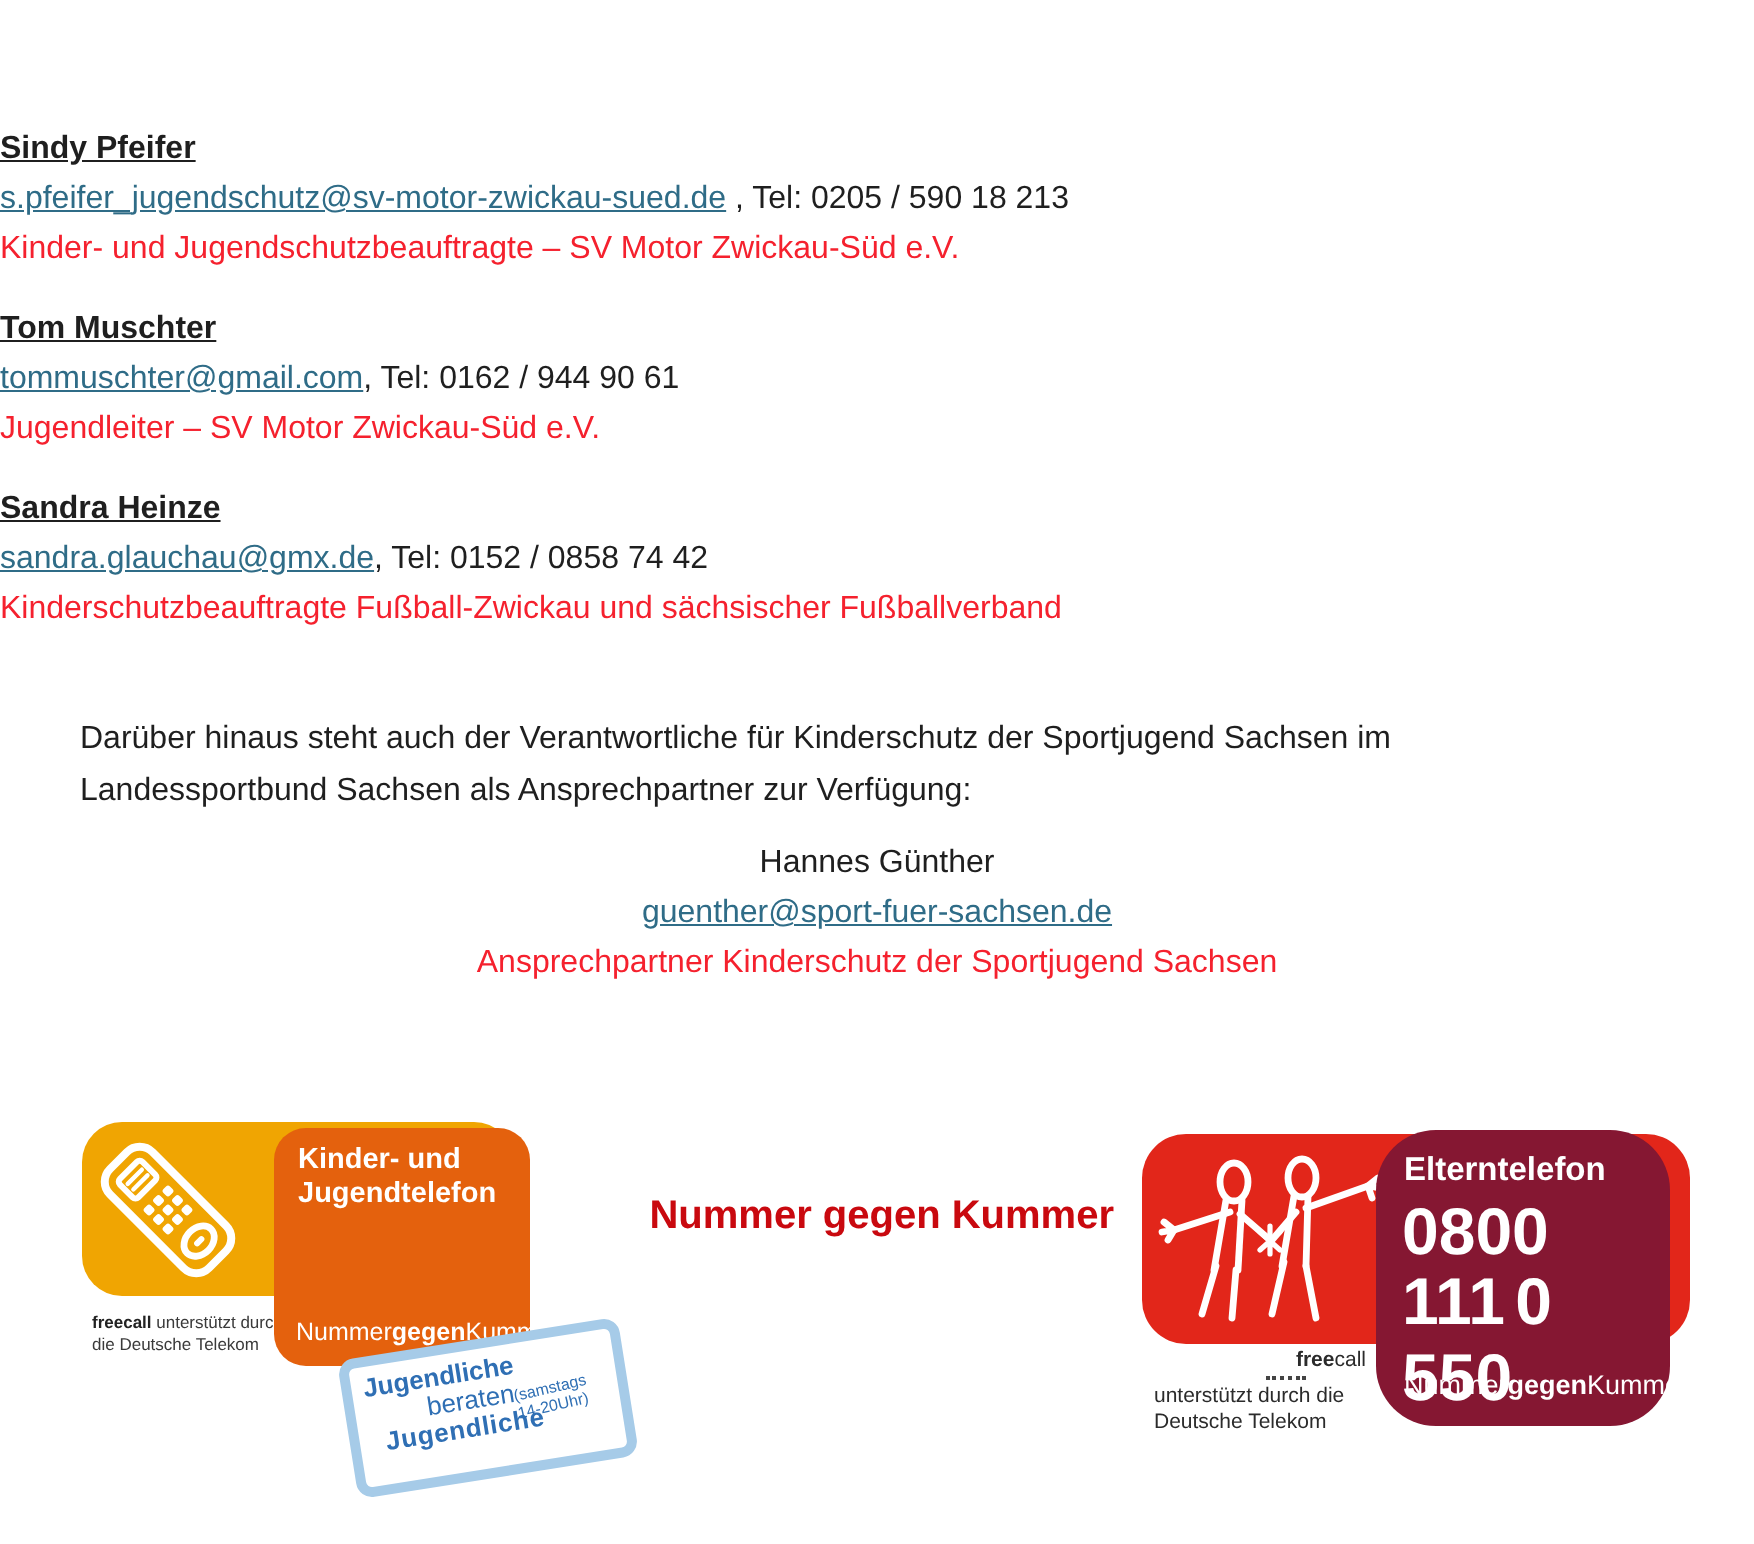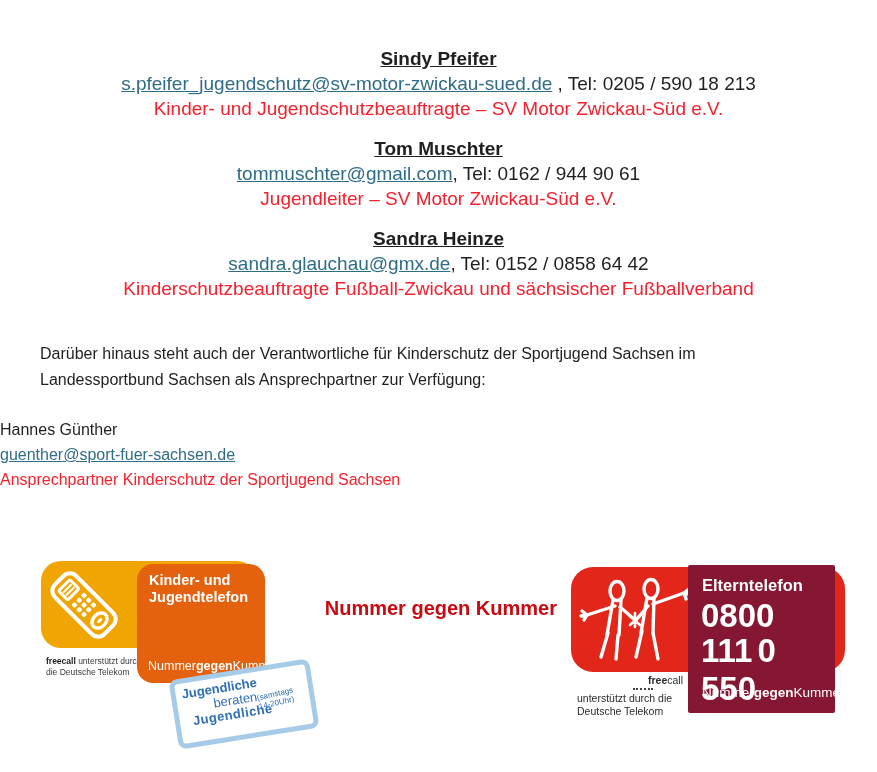--- a/index.html
+++ b/index.html
@@ -2,33 +2,33 @@
 <html style="--text: #1f1f1f; --link: #2f6c87; --role: #f5212e; --center: #c9090f; --yellow: #f0a502; --orange: #e4610d; --red: #e2261a; --maroon: #851732; --stampblue: #a6cbe8; --stamptext: #2f6fb4;"><head>
 <meta charset="utf-8">
 <style>
   html,body { margin:0; padding:0; background:#ffffff; }
   .page {
     position:relative; width:877px; height:772px; background:#ffffff;
     font-family:"Liberation Sans", sans-serif; color:var(--text,#1f1f1f);
     overflow:hidden;
   }
   
-  .contacts { padding-top:46px; text-align:center; font-size:19px; line-height:25px; }
+  .contacts { padding-top:62px; font-size:16px; line-height:25px; }
   .contact { margin-bottom:15px; }
   .contact-name { font-weight:bold; text-decoration:underline; }
   .email-link { color:var(--link,#2f6c87); text-decoration:underline; cursor:pointer; }
   .contact-tel { color:var(--text,#1f1f1f); }
   .contact-role { color:var(--role,#f5212e); }
   
   .intro {
     margin:40px 40px 0 40px; max-width:758px; text-align:left;
     font-size:16px; line-height:26px;
   }
   
-  .extra { margin-top:24px; text-align:left; font-size:16px; line-height:25px; }
+  .extra { margin-top:10px; text-align:center; font-size:16px; line-height:25px; }
   
   .center-label {
     position:absolute; left:317px; top:597px; width:240px;
     font-size:20px; font-weight:bold; color:var(--center,#c9090f);text-align:right;
   }
   
   .logo-kinder { position:absolute; left:41px; top:561px; width:280px; height:200px; }
   .k-yellow { position:absolute; left:0; top:0; width:216px; height:87px;
               background:var(--yellow,#f0a502); border-radius:20px; }
   .k-orange { position:absolute; left:84px; top:3px; width:128px; height:119px;
@@ -51,21 +51,21 @@
   .stamp-l1 { margin:3px 0 0 6px; font-weight:bold; }
   .stamp-l2 { margin:-1px 0 0 36px; }
   .stamp-l3 { margin:-1px 0 0 13px; font-weight:bold; letter-spacing:0.4px; }
   .stamp-note { position:absolute; right:2px; top:20px; width:50px; font-size:8px;
                 line-height:9px; transform:rotate(-4deg); font-weight:normal; }
   
   .logo-eltern { position:absolute; left:571px; top:565px; width:290px; height:170px; }
   .e-red    { position:absolute; left:0; top:2px; width:274px; height:105px;
               background:var(--red,#e2261a); border-radius:22px; }
   .e-maroon { position:absolute; left:117px; top:0; width:147px; height:148px;
-              background:var(--maroon,#851732); border-radius:2px; z-index:2; color:#fff; }
+              background:var(--maroon,#851732); border-radius:30px; z-index:2; color:#fff; }
   .e-title  { position:absolute; left:14px; top:11px; font-size:16.5px; font-weight:bold; }
   .e-num1   { position:absolute; left:13px; top:32px; font-size:33px; font-weight:bold; }
   .e-num2   { position:absolute; left:13px; top:67px; font-size:33px; font-weight:bold;
               word-spacing:-4px; }
   .e-brand  { position:absolute; left:14px; bottom:13px; font-size:13.5px; }
   .e-figures{ position:absolute; left:8px; top:8px; }
   .e-small  { position:absolute; left:6px; top:109px; width:108px; font-size:10.5px;
               line-height:13px; color:#2b2b2b; text-align:left; }
   .e-line1  { text-align:right; padding-right:2px; }
   .e-line1 .b { font-weight:bold; }
@@ -85,21 +85,21 @@
     </div>
 
     <div class="contact">
       <div class="contact-name">Tom Muschter</div>
       <div class="contact-line"><a class="email-link" href="#">tommuschter@gmail.com</a><span class="contact-tel">, Tel: 0162 / 944 90 61</span></div>
       <div class="contact-role">Jugendleiter – SV Motor Zwickau-Süd e.V.</div>
     </div>
 
     <div class="contact">
       <div class="contact-name">Sandra Heinze</div>
-      <div class="contact-line"><a class="email-link" href="#">sandra.glauchau@gmx.de</a><span class="contact-tel">, Tel: 0152 / 0858 64 42</span></div>
+      <div class="contact-line"><a class="email-link" href="#">sandra.glauchau@gmx.de</a><span class="contact-tel">, Tel: 0152 / 0858 74 42</span></div>
       <div class="contact-role">Kinderschutzbeauftragte Fußball-Zwickau und sächsischer Fußballverband</div>
     </div>
   </section>
 
   <p class="intro">Darüber hinaus steht auch der Verantwortliche für Kinderschutz der Sportjugend Sachsen im Landessportbund Sachsen als Ansprechpartner zur Verfügung:</p>
 
   <section class="extra">
     <div>Hannes Günther</div>
     <div><a class="email-link" href="#">guenther@sport-fuer-sachsen.de</a></div>
     <div class="contact-role">Ansprechpartner Kinderschutz der Sportjugend Sachsen</div>

